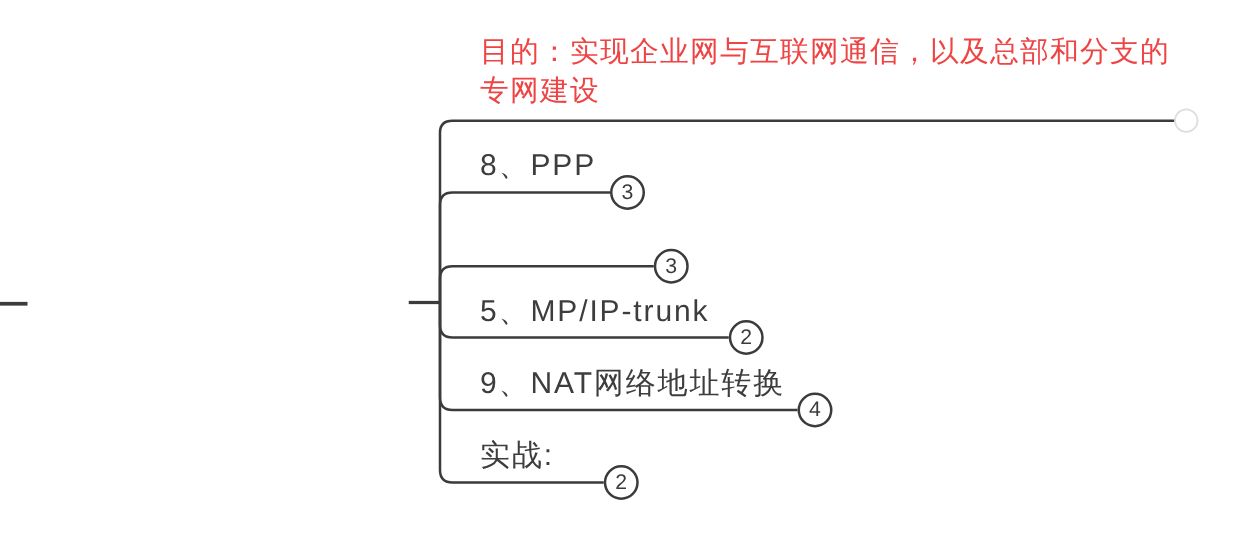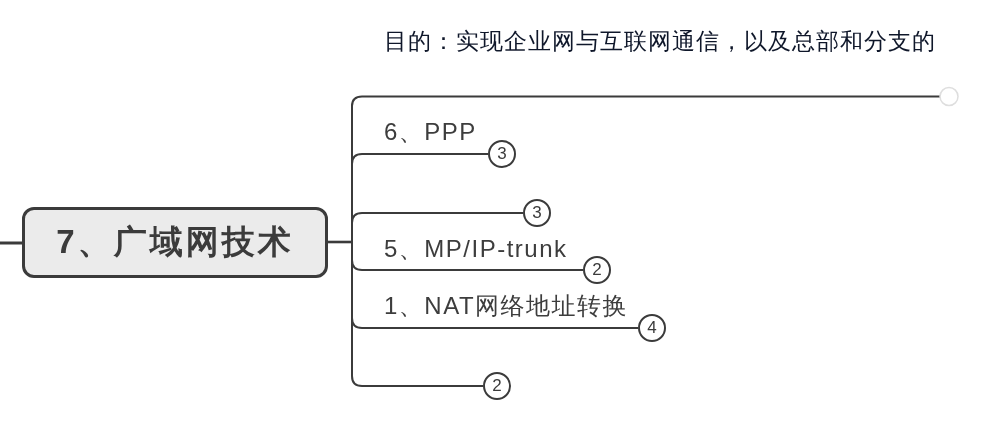--- a/index.html
+++ b/index.html
@@ -42,21 +42,21 @@
     white-space: nowrap;
     cursor: default;
   }
   .purpose-topic {
     position: absolute;
     left: 384px;
     top: 26px;
     font-size: 23px;
     line-height: 31px;
     letter-spacing: 1px;
-    color: #0f172a;
+    color: #ef4444;
     white-space: nowrap;
     cursor: default;
   }
   .subtopic-label {
     position: absolute;
     font-size: 24px;
     letter-spacing: 1.5px;
     color: #3d3d3d;
     white-space: nowrap;
     cursor: default;
@@ -96,31 +96,30 @@
 
     <path d="M352,242 V260 Q352,270 362,270 H583" stroke="#3b3b3b" stroke-width="2" fill="none"></path>
 
     <path d="M352,242 V318 Q352,328 362,328 H638" stroke="#3b3b3b" stroke-width="2" fill="none"></path>
 
     <path d="M352,242 V376 Q352,386 362,386 H483" stroke="#3b3b3b" stroke-width="2" fill="none"></path>
 
     <circle cx="949" cy="96.5" r="9" fill="#ffffff" stroke="#dedede" stroke-width="1.5"></circle>
   </svg>
 
-  <div class="central-node">
-    <span>7、广域网技术</span>
-  </div>
 
   <div class="purpose-topic">
     <div>目的：实现企业网与互联网通信，以及总部和分支的</div>
+    <div>专网建设</div>
   </div>
 
-  <div class="subtopic-label" style="left:384px; top:116px;">6、PPP</div>
+  <div class="subtopic-label" style="left:384px; top:116px;">8、PPP</div>
   <div class="subtopic-label" style="left:384px; top:233px;">5、MP/IP-trunk</div>
-  <div class="subtopic-label" style="left:384px; top:290px;">1、NAT网络地址转换</div>
+  <div class="subtopic-label" style="left:384px; top:290px;">9、NAT网络地址转换</div>
+  <div class="subtopic-label" style="left:384px; top:348px;">实战:</div>
 
   <div class="count-badge" style="left:488px; top:140px;">3</div>
   <div class="count-badge" style="left:523px; top:199px;">3</div>
   <div class="count-badge" style="left:583px; top:256px;">2</div>
   <div class="count-badge" style="left:638px; top:314px;">4</div>
   <div class="count-badge" style="left:483px; top:372px;">2</div>
 
 </div>
 
 </body></html>

